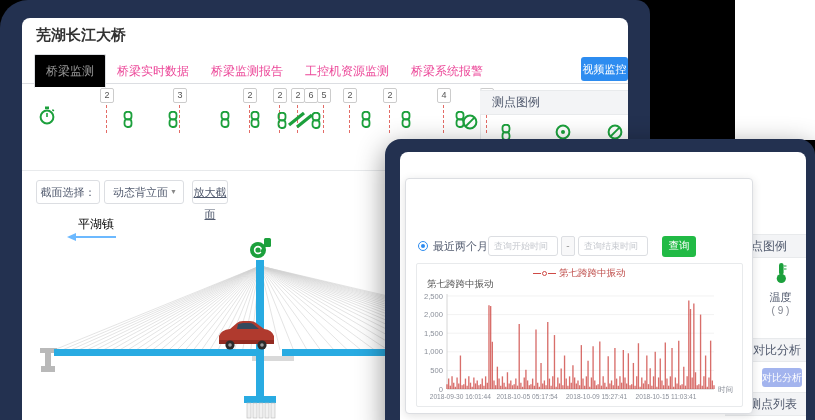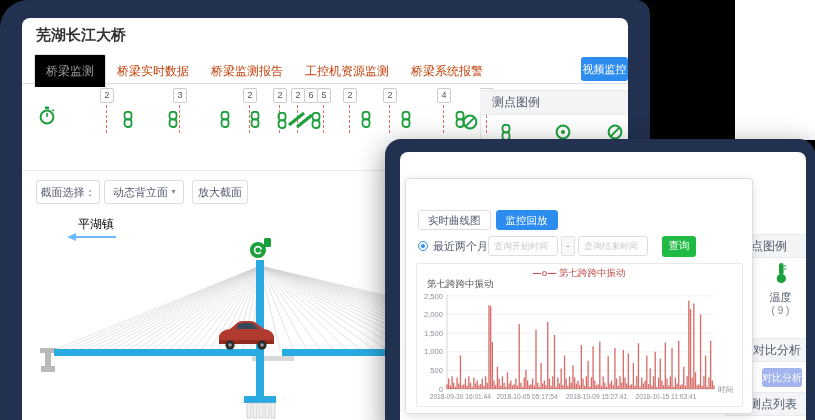--- a/index.html
+++ b/index.html
@@ -10,21 +10,21 @@
 
   
   #white-patch { left:735px; top:0; width:80px; height:140px; background:#fff; }
 
   
   #frame1 { left:0; top:0; width:650px; height:430px; background:#233150;
     border-radius:28px 14px 0 0; }
   #w1 { left:22px; top:18px; width:606px; height:412px; background:#fff; border-radius:8px 8px 0 0; overflow:hidden; position:absolute; }
   .w1-title { left:14px; top:8px; font-size:15px; font-weight:600; color:#333; }
   .w1-tabbar { left:0; top:36px; width:606px; height:30px; border-bottom:1px solid #dcdee2; }
-  .tab { display:inline-block; padding:8px 11px 7px; font-size:12px; color:#c2410c; cursor:pointer; }
+  .tab { display:inline-block; padding:8px 11px 7px; font-size:12px; color:#ec4899; cursor:pointer; }
   .tab.active { border:1px solid #dcdee2; border-bottom:1px solid #fff; background:#000000;
     color:#999; margin-left:12px; margin-bottom:-1px; border-radius:2px 2px 0 0; }
   .btn-video { position:absolute; right:0; top:3px; width:47px; height:24px; background:#2d8cf0;
     color:#fff; border:none; font-size:11px; border-radius:3px; cursor:pointer; }
 
   
   #timeline { left:0; top:68px; width:458px; height:56px; }
   .badge { position:absolute; top:2px; width:14px; height:15px; border:1px solid #ccc; background:#fff;
     color:#555; font-size:9px; line-height:13px; text-align:center; border-radius:2px; }
   .rline { position:absolute; top:19px; width:0; height:28px; border-left:1px dashed #e36b66; }
@@ -38,21 +38,21 @@
   #w1-legend-icons { left:458px; top:104px; width:148px; height:20px; }
 
   .w1-sect-line { left:0; top:152px; width:458px; height:0; border-top:1px solid #e8eaec; }
 
   
   .ctrl { position:absolute; top:162px; height:24px; border:1px solid #dcdee2; border-radius:3px;
     font-size:11px; color:#515a6e; line-height:22px; text-align:center; background:#fff; }
   #ctrl-label { left:14px; width:64px; }
   #ctrl-select { left:82px; width:80px; text-align:left; padding-left:8px; cursor:pointer; }
   #ctrl-select .caret { position:absolute; right:6px; top:0; font-size:7px; color:#888; }
-  #ctrl-zoom { left:170px; width:56px; cursor:pointer; }
+  #ctrl-zoom { left:170px; width:36px; cursor:pointer;text-decoration:underline; }
 
   #place-label { left:56px; top:198px; font-size:12px; color:#000000; }
   #place-arrow { left:44px; top:214px; }
 
   
   #frame2 { left:385px; top:139px; width:430px; height:300px; background:#233150;
     border-radius:16px; box-shadow:0 8px 28px rgba(0,0,0,.45); }
   #w2 { position:absolute; left:15px; top:13px; width:406px; height:278px; background:#fff;
     border-radius:8px; overflow:hidden; }
 
@@ -336,21 +336,20 @@
           </svg>
           <div class="t-label">温度</div>
           <div class="t-count">( 9 )</div>
         </div>
         <div id="sp-head-compare" class="ghead sp-head">对比分析</div>
         <button id="sp-compare-btn">对比分析</button>
         <div id="sp-head-list" class="ghead sp-head">测点列表</div>
       </div>
 
       <div id="modal" class="abs">
-        <div class="m-tabs" id="modal-tabs"><span class="m-tab">实时曲线图</span><span class="m-tab active">监控回放</span></div>
         <div class="m-query">
           <span class="radio"></span>
           <span style="margin-right:0">最近两个月</span>
           <input placeholder="查询开始时间" style="">
           <span class="q-sep">-</span>
           <input placeholder="查询结束时间" style="">
           <button class="btn-query">查询</button>
         </div>
         <div id="chart-box">
           <div id="chart-legend">

